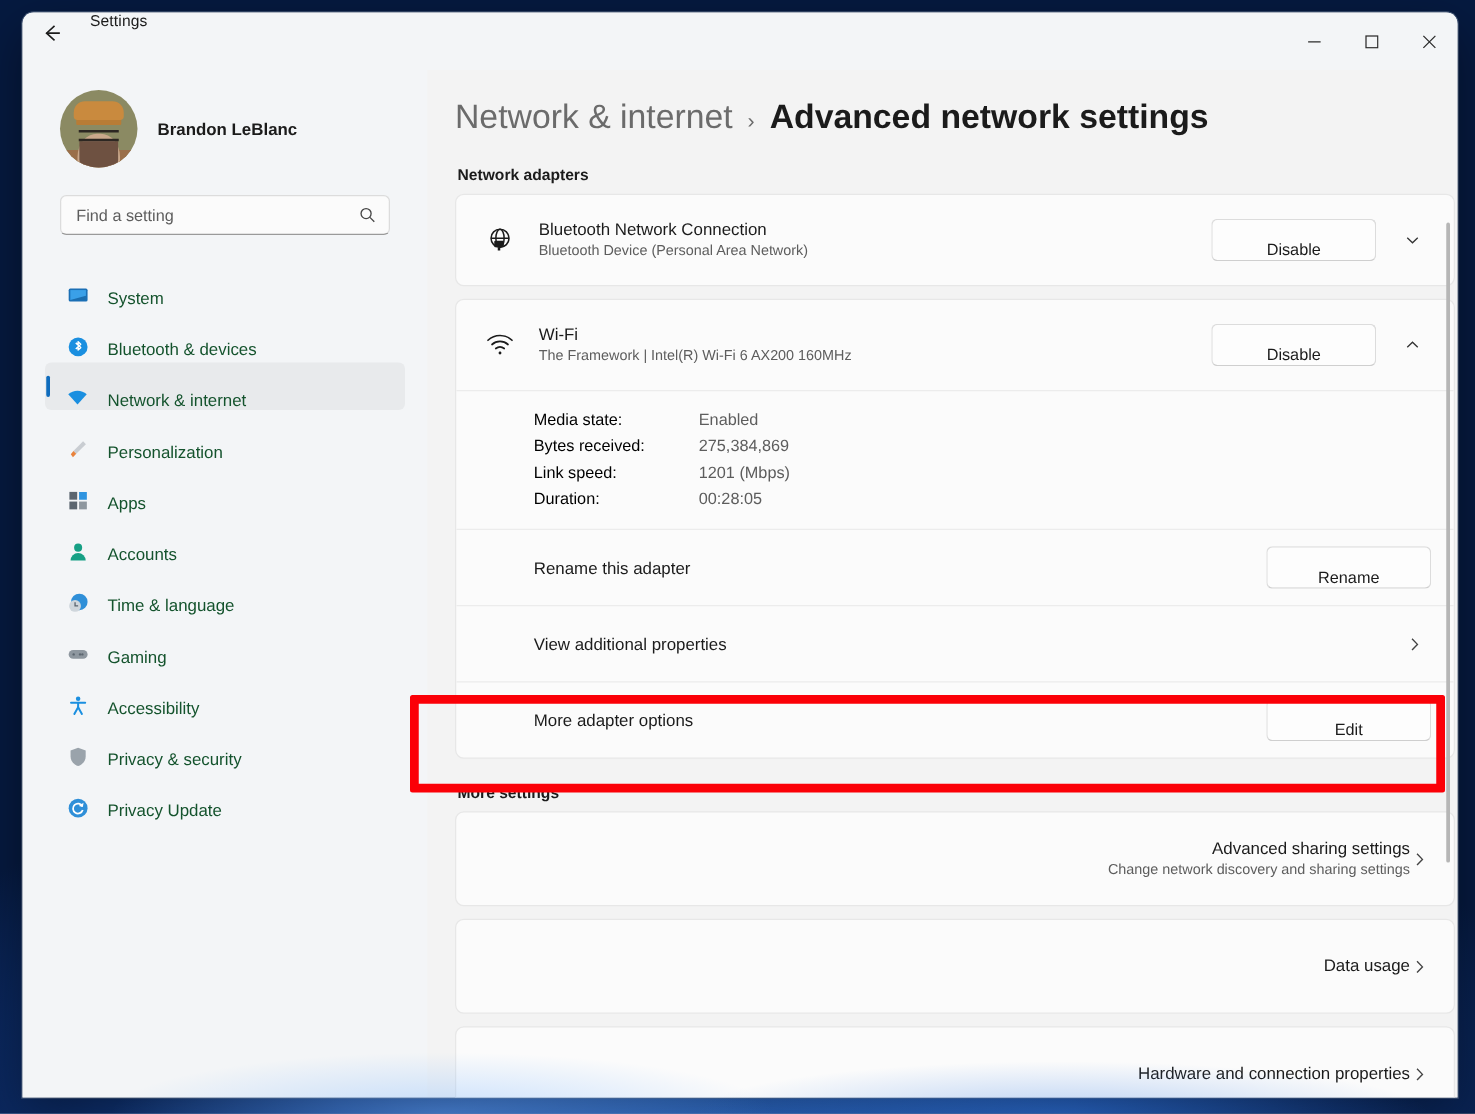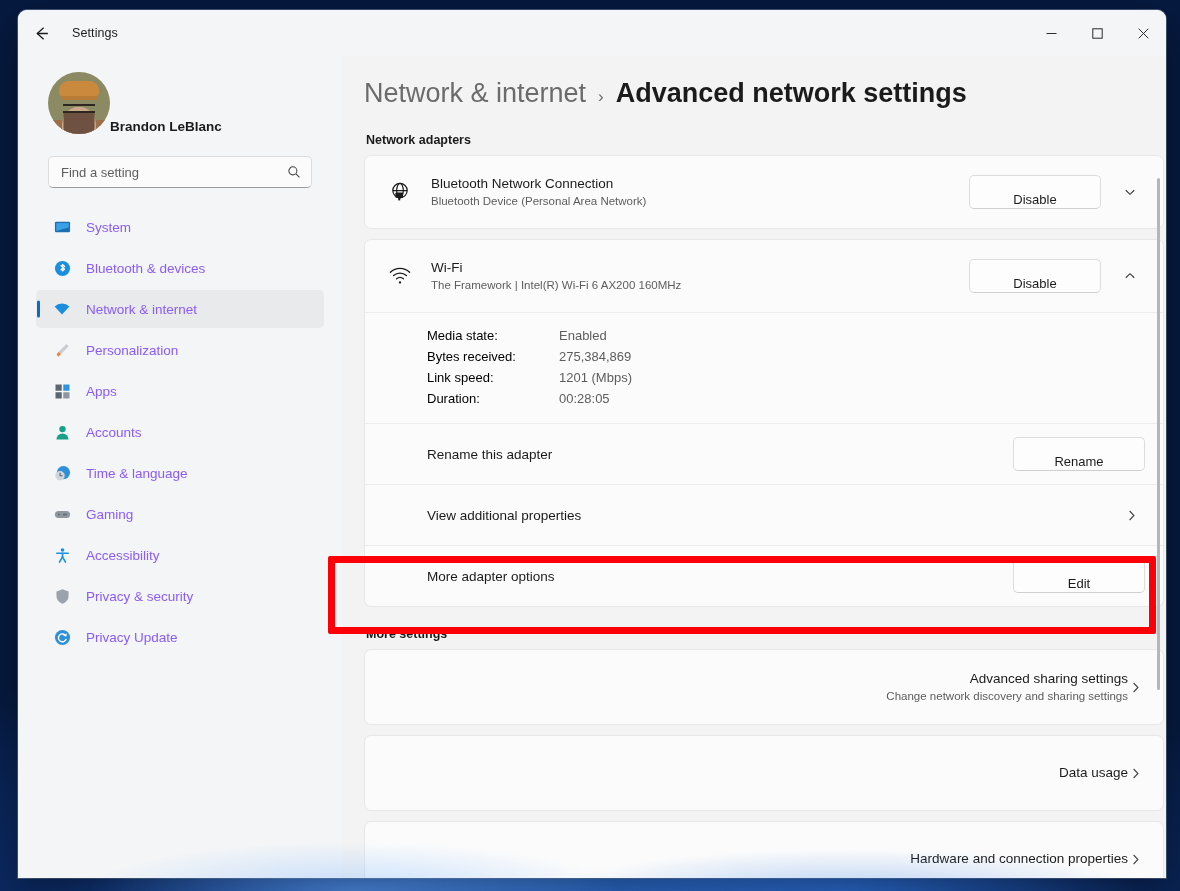--- a/index.html
+++ b/index.html
@@ -42,21 +42,20 @@
     display: flex;
     flex-direction: column;
   }
 
   
   #titlebar {
     height: 46px;
     flex: 0 0 46px;
     background: #f3f5f7;
     display: flex;
-    align-items: center;
     position: relative;
   }
   .back-btn {
     width: 34px; height: 32px;
     margin-left: 6px;
     display: flex; align-items: center; justify-content: center;
     border-radius: 5px;
     color: #1c1c1c;
   }
   .title-text {
@@ -81,21 +80,22 @@
 
   
   #sidebar {
     width: 324px;
     flex: 0 0 324px;
     background: #f3f5f7;
     padding: 0 10px;
     overflow: hidden;
   }
   .user-block {
-    display: flex; align-items: flex-end;
+    display: flex; align-items: center;
+    gap: 16px;
     padding: 16px 0 18px 20px;
   }
   .avatar {
     width: 62px; height: 62px;
     border-radius: 50%;
     overflow: hidden;
     flex: 0 0 62px;
     position: relative;
     background: #8b8a63;
   }
@@ -157,26 +157,26 @@
     font-size: 13px;
     color: #1b1b1b;
   }
   .search-wrap input::placeholder { color: #5d5d5d; }
   .search-icon { color: #444; display: flex; }
 
   .nav { padding: 0 8px; }
   .nav-item {
     position: relative;
     height: 38px;
-    display: flex; align-items: center;
+    display: flex; align-items: flex-end;
     gap: 14px;
     padding-left: 16px;
     border-radius: 5px;
     margin-bottom: 3px;
-    color: #8b5cf6;
+    color: #14532d;
     font-size: 13.5px;
   }
   .nav-item.active { background: #e8eaec; }
   .nav-item.active::before {
     content: "";
     position: absolute;
     left: 1px; top: 50%;
     transform: translateY(-50%);
     width: 3px; height: 17px;
     border-radius: 2px;

